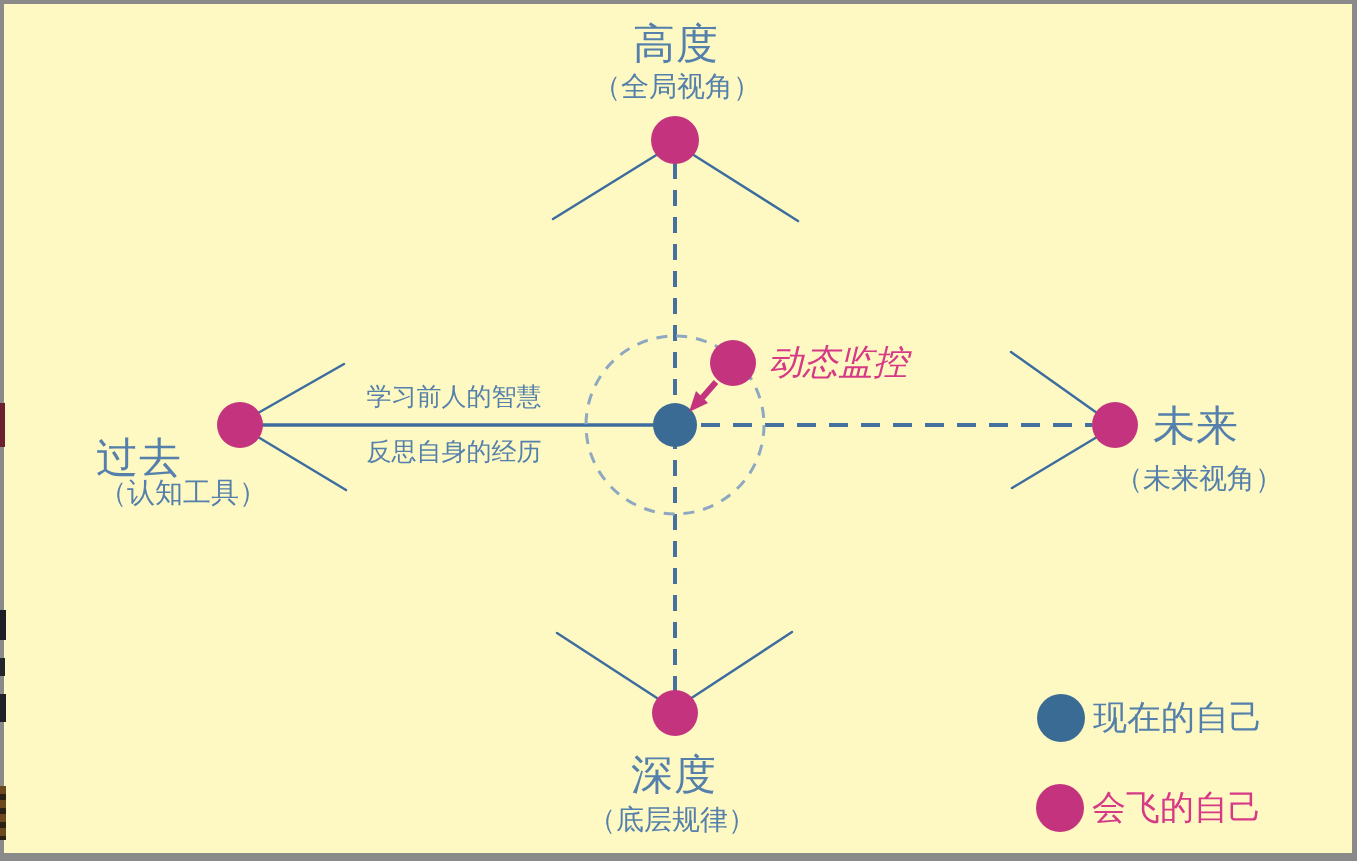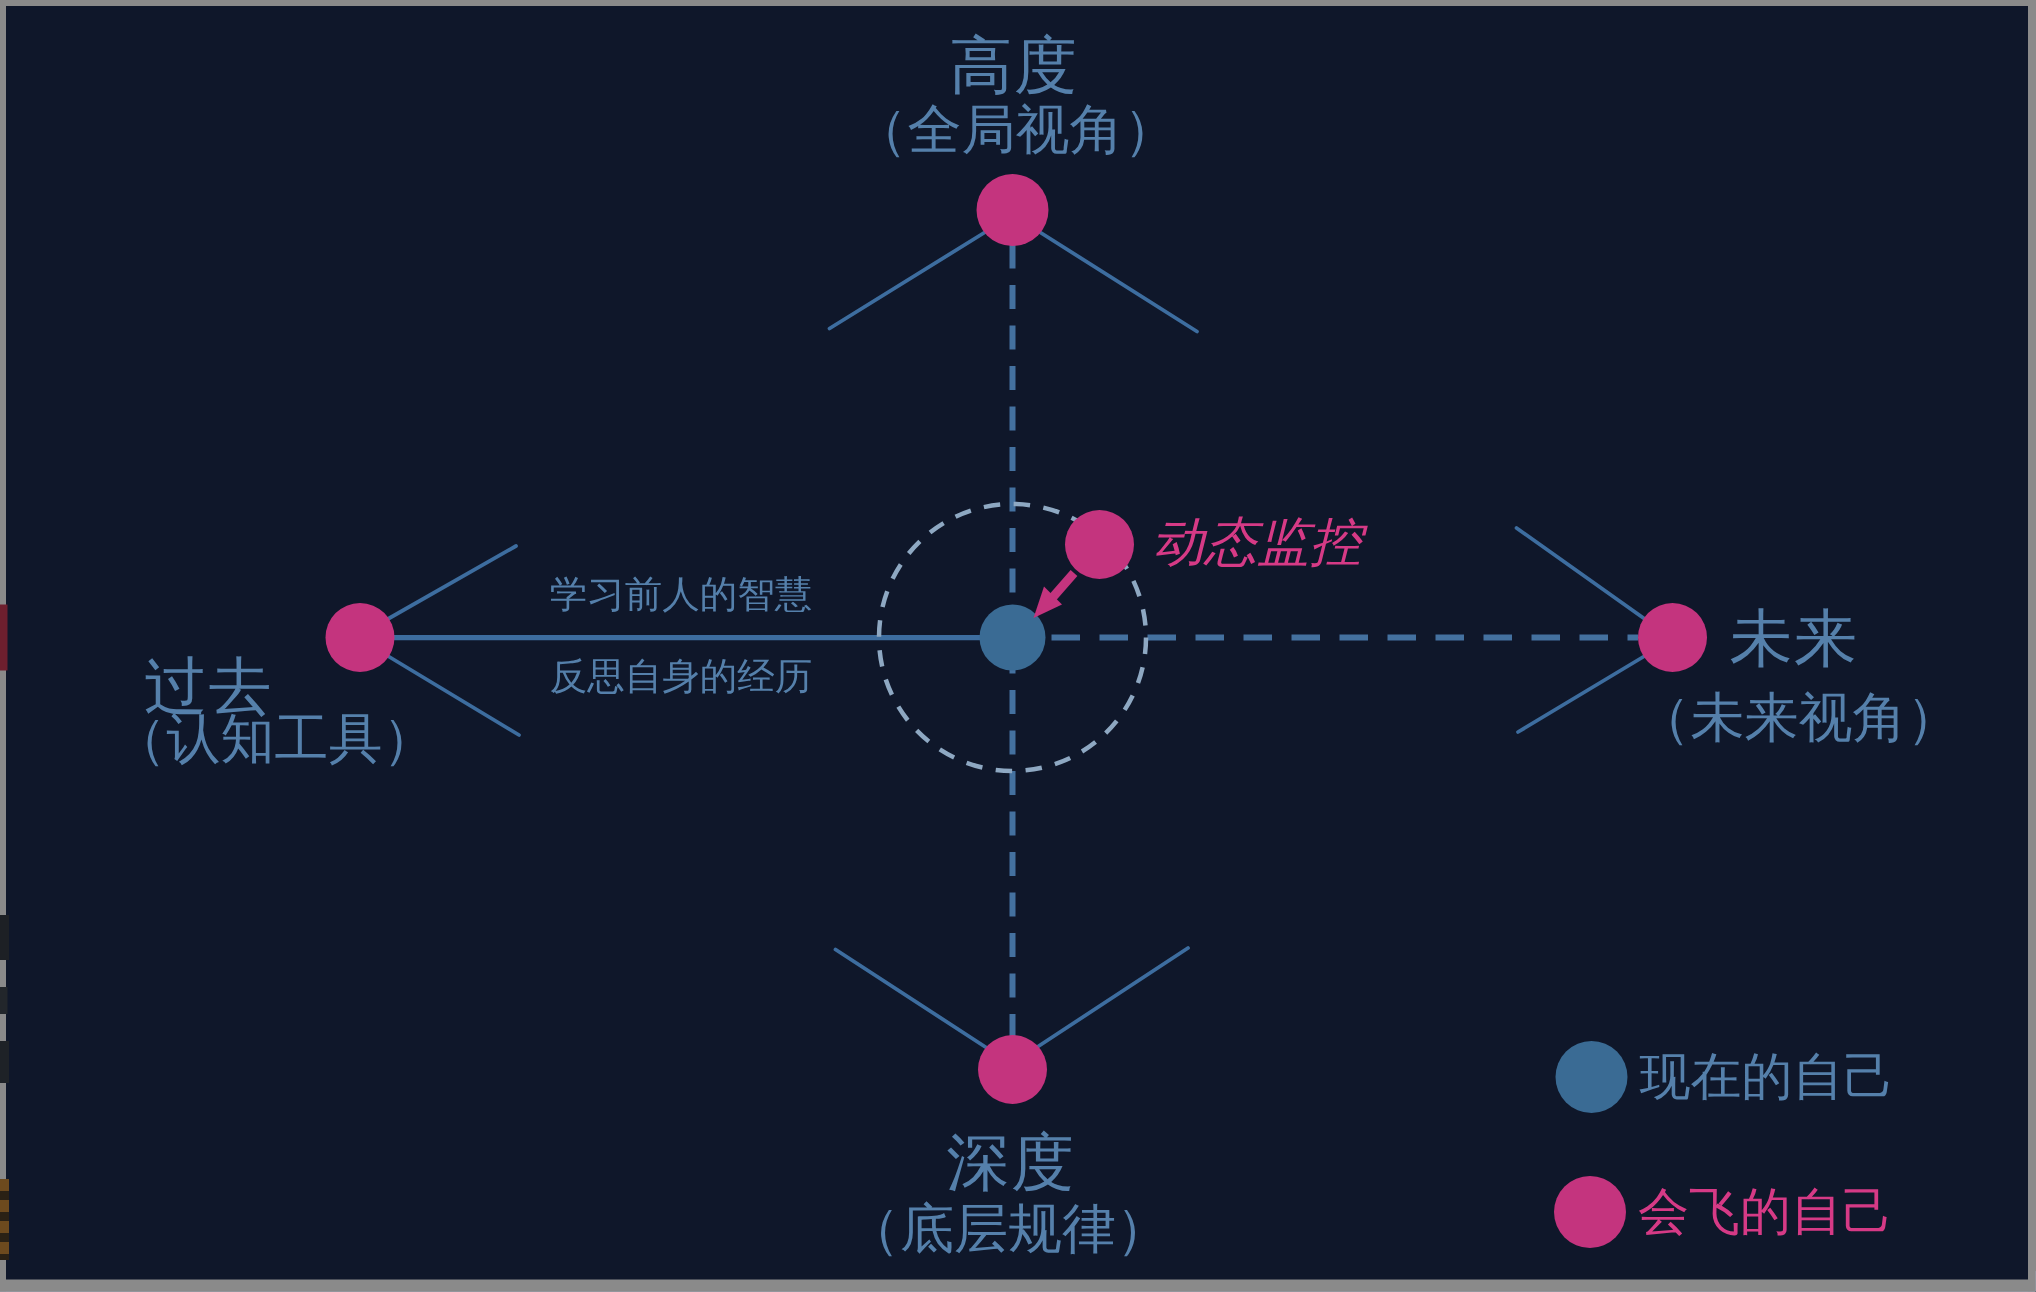--- a/index.html
+++ b/index.html
@@ -5,21 +5,21 @@
   html, body {
     margin: 0;
     padding: 0;
     background: #ffffff;
     font-family: "Liberation Sans", "DejaVu Sans", sans-serif;
   }
   .screen {
     position: relative;
     width: 1357px;
     height: 861px;
-    background: #0f172a;
+    background: #fef9c3;
     overflow: hidden;
   }
   
   .frame-top    { position:absolute; left:0; top:0; width:1357px; height:4px;  background: var(--frame-gray); }
   .frame-left   { position:absolute; left:0; top:0; width:4px;  height:861px;  background: var(--frame-gray); }
   .frame-right  { position:absolute; right:0; top:0; width:5px; height:861px;  background: var(--frame-gray); }
   .frame-bottom { position:absolute; left:0; bottom:0; width:1357px; height:8px; background: var(--frame-gray); }
 
   
   .artifact { position:absolute; left:0; }
@@ -34,21 +34,21 @@
 
   
   .label {
     position: absolute;
     transform: translate(-50%, -50%);
     white-space: nowrap;
     color: var(--blue-text);
     text-align: center;
   }
   .label.big   { font-size: 42px; letter-spacing: 1px; }
-  .label.sub   { font-size: 36px; }
+  .label.sub   { font-size: 28px; }
   .label.annot { font-size: 25px; }
   .label.pink  { color: var(--pink-text); }
   .label.left-anchor { transform: translate(0, -50%); text-align: left; }
 
   
   .legend-row {
     position: absolute;
     display: flex;
     align-items: center;
     gap: 8px;

